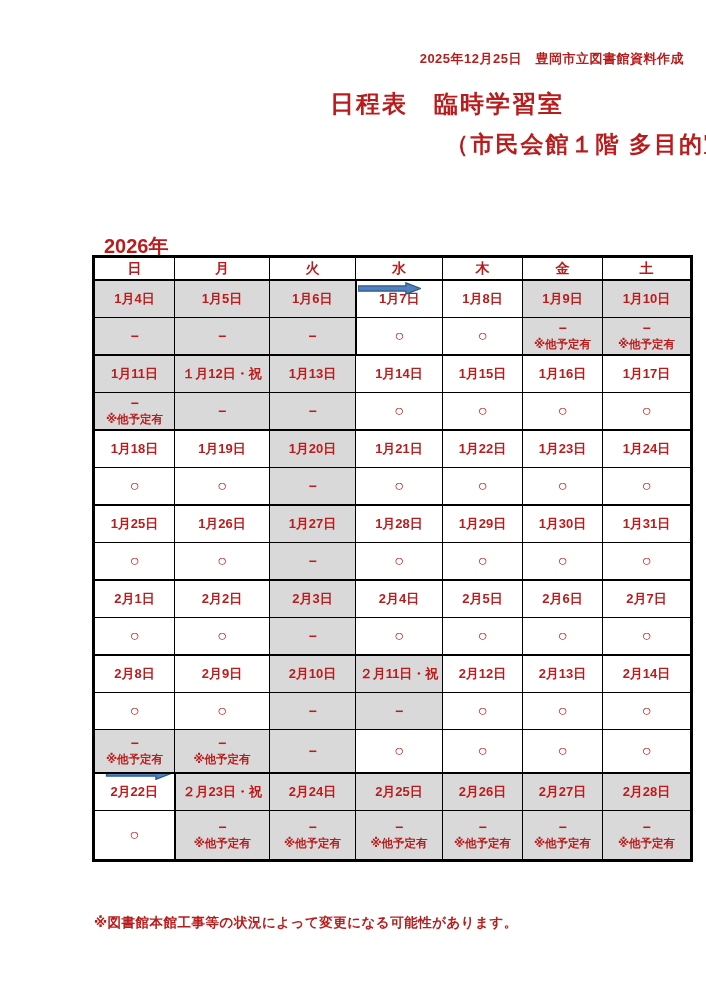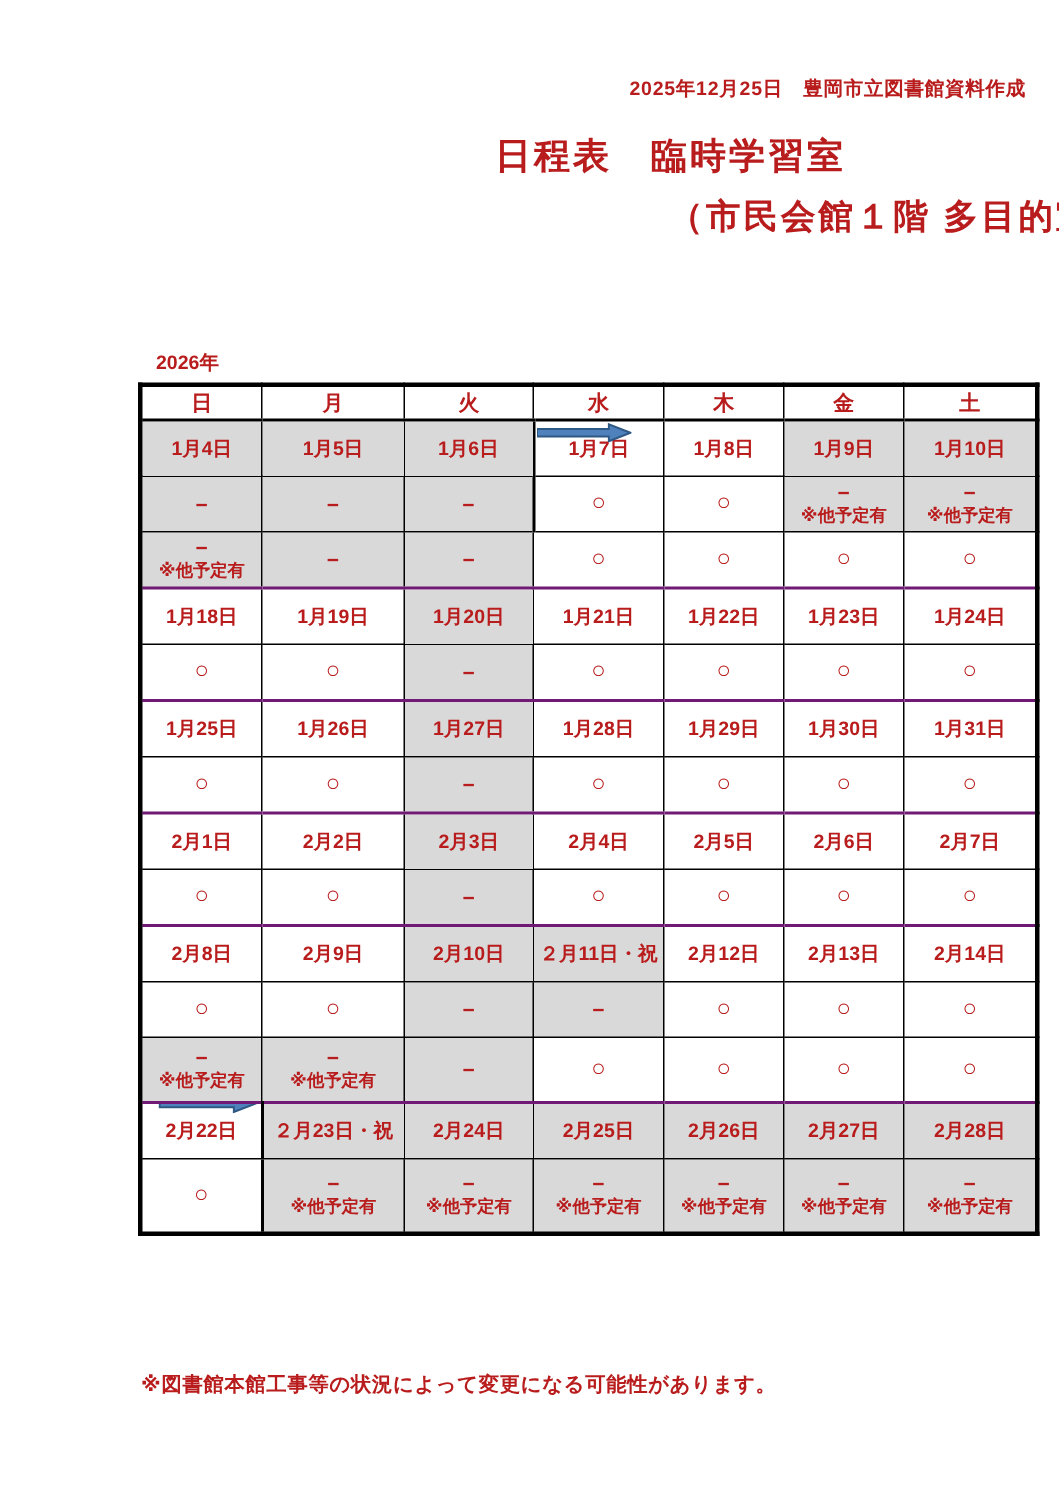--- a/index.html
+++ b/index.html
@@ -23,37 +23,37 @@
   }
   .usage {
     position:absolute; top:169px; left:0; width:100%; text-align:center;
     font-size:15px; font-weight:bold; letter-spacing:0.5px;
   }
   .restriction {
     position:absolute; top:197px; left:128px;
     font-size:13.5px; font-weight:bold;
   }
   .year {
-    position:absolute; top:233px; left:56px; font-size:13px; font-weight:600;
+    position:absolute; top:233px; left:56px; font-size:20px; font-weight:600;
   }
   table.cal {
     position:absolute; top:255px; left:44px; width:598px;
     border-collapse:collapse; table-layout:fixed;
     border:3px solid #000;
   }
   .cal th, .cal td {
     border:1px solid #000; padding:0; text-align:center; vertical-align:middle;
     overflow:hidden;
   }
   .cal thead th {
     height:21px; font-size:14px; font-weight:bold; border-bottom:2px solid #000;
     background:#fff;
   }
   tr.date-row td { height:36px; font-size:13px; font-weight:bold; position:relative; }
-  tr.date-row td { border-top:2px solid #701a75; }
+  tr.date-row td { border-top:2px solid #000000; }
   tr.status-row td { height:36px; }
   tr.status-row.h42 td { height:42px; }
   tr.status-row.h48 td { height:48px; }
   td.gray { background:#d9d9d9; }
   td.thick-left { border-left:2.5px solid #000; }
   td.thick-right { border-right:2.5px solid #000; }
   .cell-inner {
     display:flex; flex-direction:column; align-items:center; justify-content:center;
     height:100%; line-height:1.1;
   }
@@ -141,20 +141,29 @@
               <span class="status-note">※他予定有</span>
             </div>
           </td>
           <td class="gray">
             <div class="cell-inner">
               <span class="status-symbol dash">−</span>
               <span class="status-note">※他予定有</span>
             </div>
           </td>
         </tr>
+        <tr class="date-row">
+          <td class="gray"><span>1月11日</span></td>
+          <td class="gray"><span>１月12日・祝</span></td>
+          <td class="gray"><span>1月13日</span></td>
+          <td><span>1月14日</span></td>
+          <td><span>1月15日</span></td>
+          <td><span>1月16日</span></td>
+          <td><span>1月17日</span></td>
+        </tr>
         <tr class="status-row">
           <td class="gray">
             <div class="cell-inner">
               <span class="status-symbol dash">−</span>
               <span class="status-note">※他予定有</span>
             </div>
           </td>
           <td class="gray">
             <div class="cell-inner">
               <span class="status-symbol dash">−</span>

